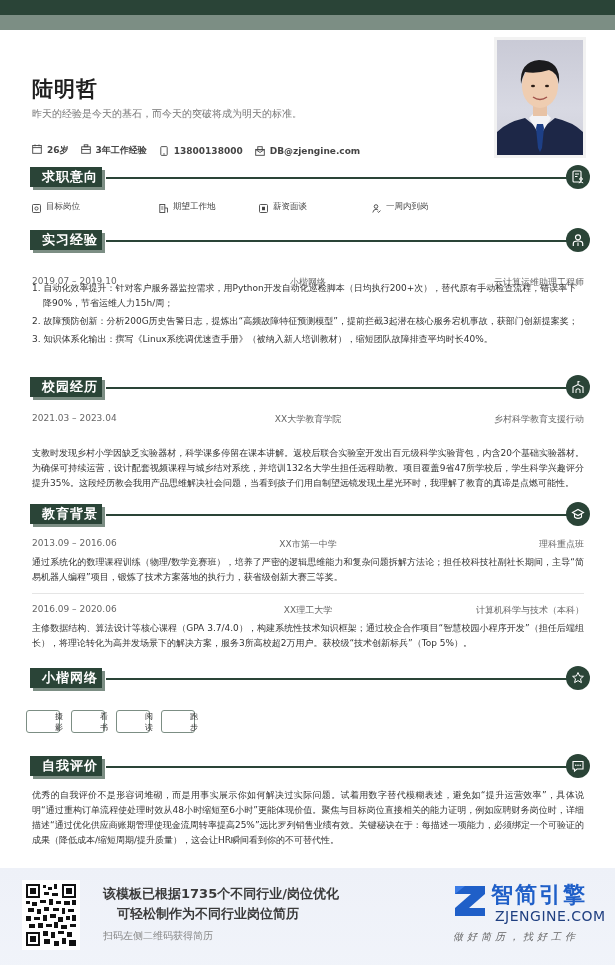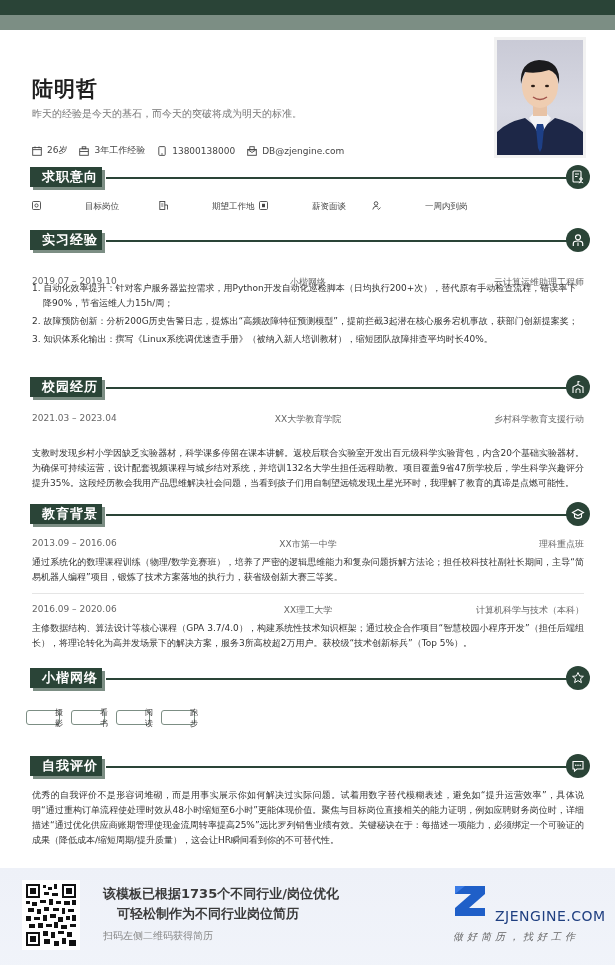--- a/index.html
+++ b/index.html
@@ -6,50 +6,50 @@
   html, body { width: 615px; height: 965px; overflow: hidden; background: #ffffff; }
   body { font-family: "DejaVu Sans", "Liberation Sans", sans-serif; color: #333333; position: relative; }
 
   .top-bar-dark { position: absolute; left: 0; top: 0; width: 615px; height: 15px; background: #2a4437; }
   .top-bar-light { position: absolute; left: 0; top: 15px; width: 615px; height: 15px; background: #7c8e84; }
 
   .name { position: absolute; left: 32px; top: 75px; font-size: 21px; font-weight: bold; color: #1f1f1f; letter-spacing: 1px; }
   .motto { position: absolute; left: 32px; top: 107px; font-size: 10px; color: #777777; }
 
   .contacts { position: absolute; left: 32px; top: 144px; display: flex; align-items: center; font-size: 9px; color: #444444; }
-  .contact { display: flex; align-items: center; margin-right: 12px; }
+  .contact { display: flex; align-items: flex-start; margin-right: 12px; font-weight: bold; }
   .contact svg { width: 10px; height: 10px; margin-right: 5px; }
 
   .photo-frame { position: absolute; left: 494px; top: 37px; width: 92px; height: 121px; background: #f2f2f2; padding: 3px; }
   .photo { width: 86px; height: 115px; background: linear-gradient(180deg, #c9cad6 0%, #d8d9e3 60%, #cfd0da 100%); position: relative; overflow: hidden; }
 
   .section-header { position: absolute; left: 30px; width: 560px; height: 26px; }
   .section-tag { position: absolute; left: 0; top: 0; width: 72px; height: 20px; background: #2a4437; color: #ffffff; font-size: 13px; font-weight: bold; line-height: 20px; padding-left: 12px; letter-spacing: 1px; box-shadow: 3px 3px 0 #7c8e84; }
   .section-line { position: absolute; left: 76px; right: 14px; top: 10px; height: 1.5px; background: #2a4437; }
   .section-icon { position: absolute; right: 0; top: -2px; width: 24px; height: 24px; border-radius: 50%; background: #2a4437; display: flex; align-items: center; justify-content: center; }
   .section-icon svg { width: 14px; height: 14px; }
 
   .intent-row { position: absolute; left: 32px; top: 201px; width: 480px; display: flex; font-size: 8.5px; color: #444444; }
-  .intent-item { display: flex; align-items: flex-start; gap: 39px; }
+  .intent-item { display: flex; align-items: flex-end; }
   .intent-item svg { width: 9px; height: 9px; margin-right: 5px; }
 
   .entry-head { position: absolute; left: 32px; width: 552px; font-size: 9px; color: #666666; height: 14px; }
   .entry-head .date { position: absolute; left: 0; }
   .entry-head .org { position: absolute; left: 0; right: 0; text-align: center; }
   .entry-head .role { position: absolute; right: 0; }
 
   .entry-list { position: absolute; left: 32px; width: 552px; font-size: 9px; color: #333333; line-height: 15px; }
   .entry-list li { list-style: none; padding-left: 11px; text-indent: -11px; margin-bottom: 3px; }
 
   .para { position: absolute; left: 32px; width: 552px; font-size: 9px; color: #333333; line-height: 15px; text-align: justify; }
 
   .divider { position: absolute; left: 32px; width: 552px; height: 1px; background: #e5e5e5; }
 
   .hobbies { position: absolute; left: 26px; top: 710px; display: flex; }
-  .hobby { width: 31px; height: 15px; border: 1px solid #7c8e84; border-radius: 3px; font-size: 8px; color: #333333; display: flex; align-items: center; justify-content: center; margin-right: 11px; padding-left: 32px; }
+  .hobby { width: 31px; height: 23px; border: 1px solid #7c8e84; border-radius: 3px; font-size: 8px; color: #333333; display: flex; align-items: center; justify-content: center; margin-right: 11px; padding-left: 32px; }
 
   .footer { position: absolute; left: 0; top: 868px; width: 615px; height: 122px; background: linear-gradient(180deg, #eef1f8 0%, #f1f4fa 100%); }
   .qr { position: absolute; left: 22px; top: 12px; width: 58px; height: 70px; background: #ffffff; padding: 4px; }
   .qr svg { width: 50px; height: 62px; }
   .promo-1 { position: absolute; left: 103px; top: 17px; font-size: 13px; font-weight: bold; color: #3a3a3a; }
   .promo-2 { position: absolute; left: 117px; top: 37px; font-size: 13px; font-weight: bold; color: #3a3a3a; }
   .promo-sub { position: absolute; left: 103px; top: 61px; font-size: 10px; color: #8a8a8a; }
   .brand { position: absolute; left: 453px; top: 12px; width: 145px; height: 70px; }
   .brand-cn { position: absolute; left: 38px; top: 0; font-size: 22px; font-weight: bold; color: #1f5fc8; letter-spacing: 2px; }
   .brand-en { position: absolute; left: 42px; top: 28px; font-size: 14px; color: #1f3f80; letter-spacing: 0.5px; }
@@ -319,16 +319,17 @@
     </svg>
   </div>
   <div class="promo-1">该模板已根据1735个不同行业/岗位优化</div>
   <div class="promo-2">可轻松制作为不同行业岗位简历</div>
   <div class="promo-sub">扫码左侧二维码获得简历</div>
   <div class="brand">
     <svg viewBox="0 0 34 34" style="position:absolute;left:0;top:4px;width:34px;height:34px;">
       <path d="M2 2 L32 2 L32 10 L16 24 L32 24 L32 32 L2 32 L2 24 L18 10 L2 10 Z" fill="#1f5fc8"></path>
       <path d="M2 2 L12 2 L2 10 Z" fill="#3b7ce6"></path>
     </svg>
+    <span class="brand-cn">智简引擎</span>
     <span class="brand-en">ZJENGINE.COM</span>
     <span class="brand-slogan">做好简历，找好工作</span>
   </div>
 </div>
 
 </body></html>

